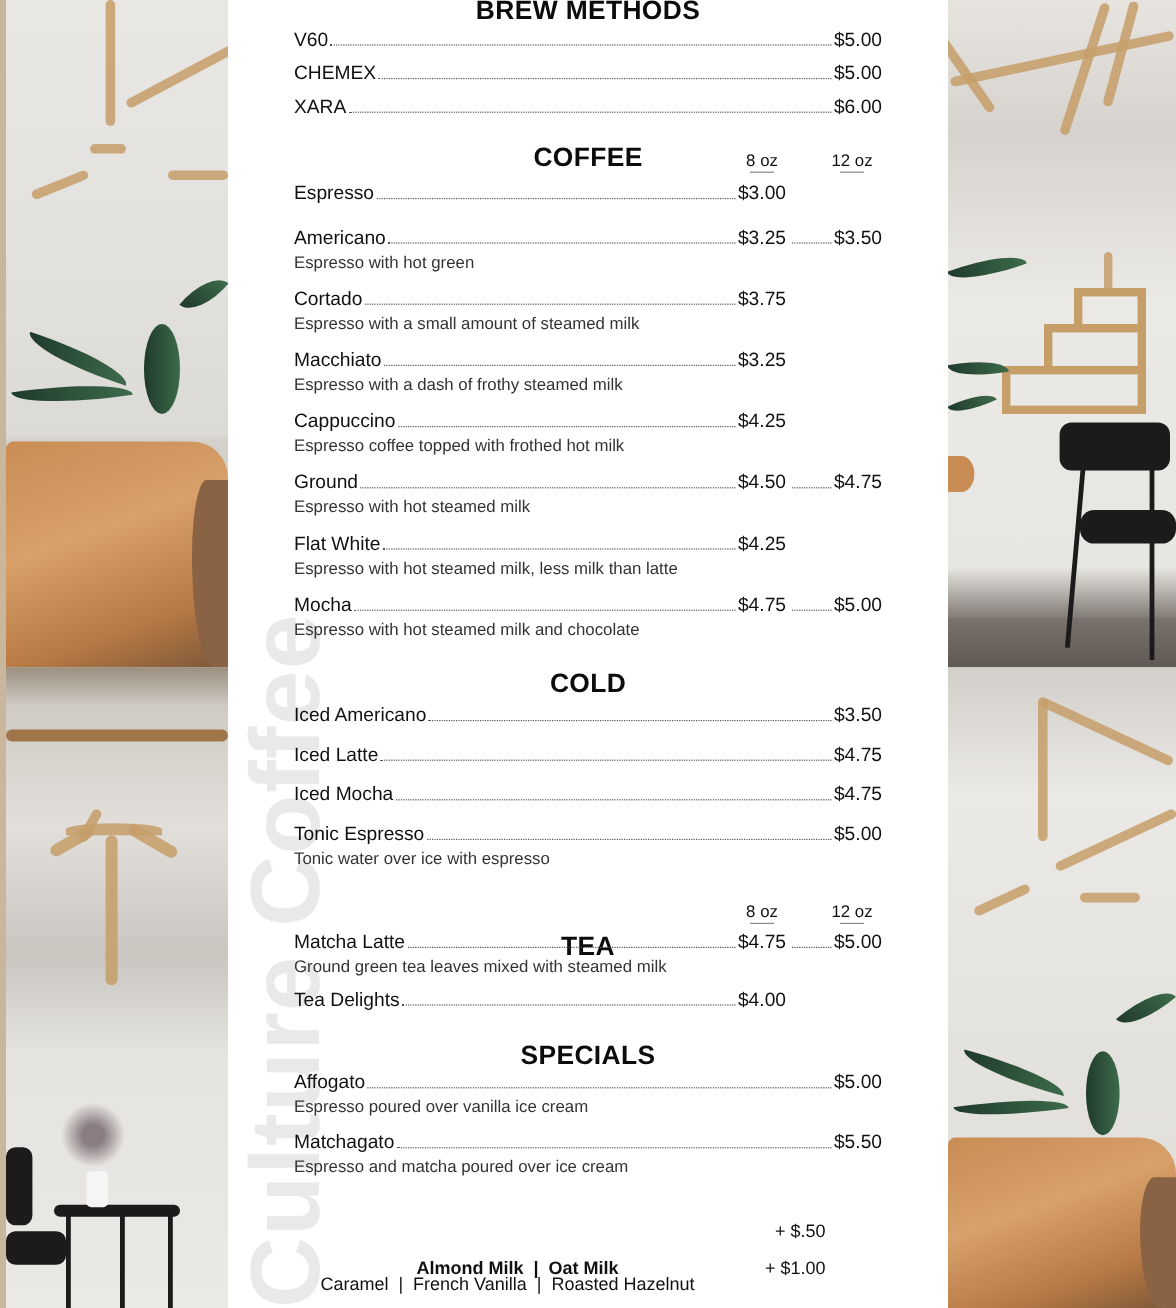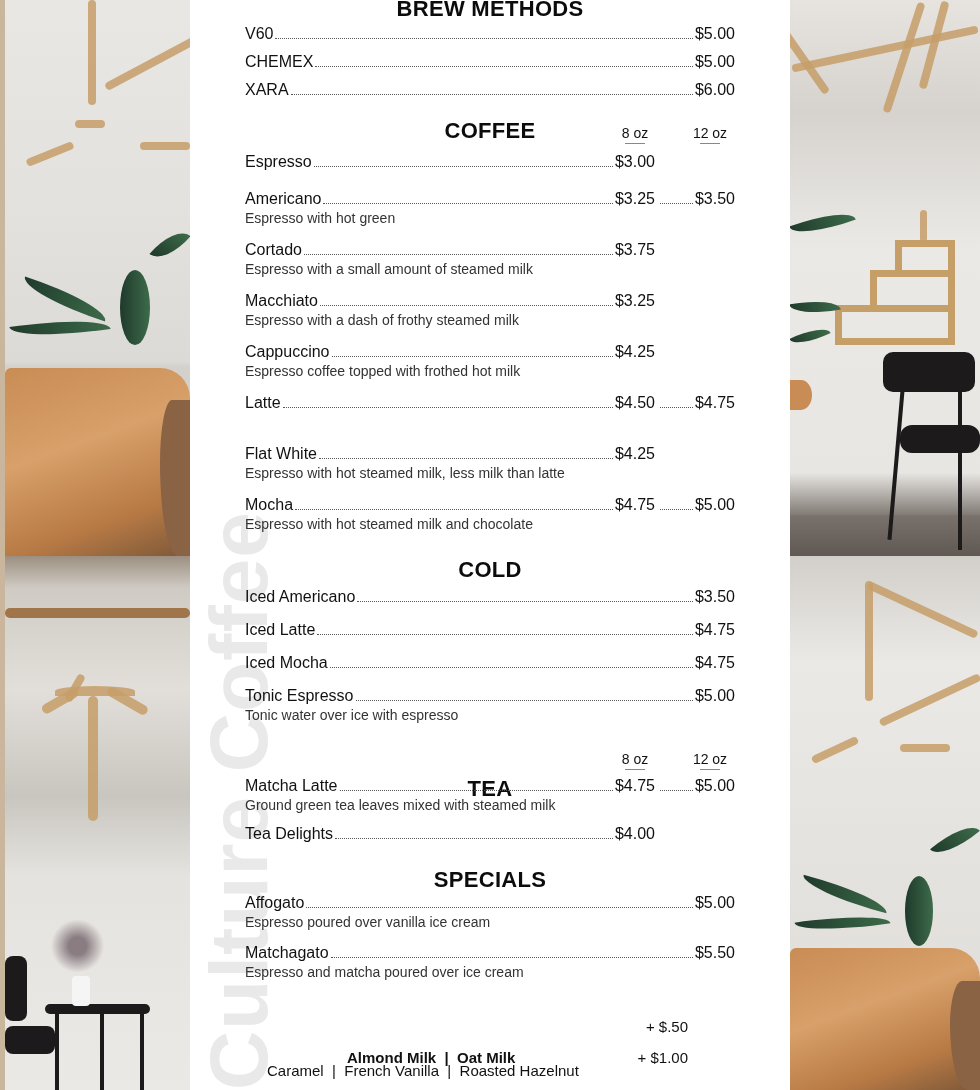--- a/index.html
+++ b/index.html
@@ -285,29 +285,30 @@
         <span class="item-name">Cappuccino</span>
         <span class="dots"></span>
         <span class="price">$4.25</span>
       </div>
       <div class="desc">Espresso coffee topped with frothed hot milk</div>
     </div>
 
     <div class="item two-col" style="top:393px;">
       <div class="item-row">
         <div class="item-row row-main" style="flex:none;">
-          <span class="item-name">Latte</span>
+          <span class="item-name">Ground</span>
           <span class="dots"></span>
           <span class="price">$4.50</span>
         </div>
         <div class="price2-wrap">
           <span class="dots"></span>
           <span class="price">$4.75</span>
         </div>
       </div>
+      <div class="desc">Espresso with hot steamed milk</div>
     </div>
 
     <div class="item two-col" style="top:444px;">
       <div class="item-row row-main">
         <span class="item-name">Flat White</span>
         <span class="dots"></span>
         <span class="price">$4.25</span>
       </div>
       <div class="desc">Espresso with hot steamed milk, less milk than latte</div>
     </div>

